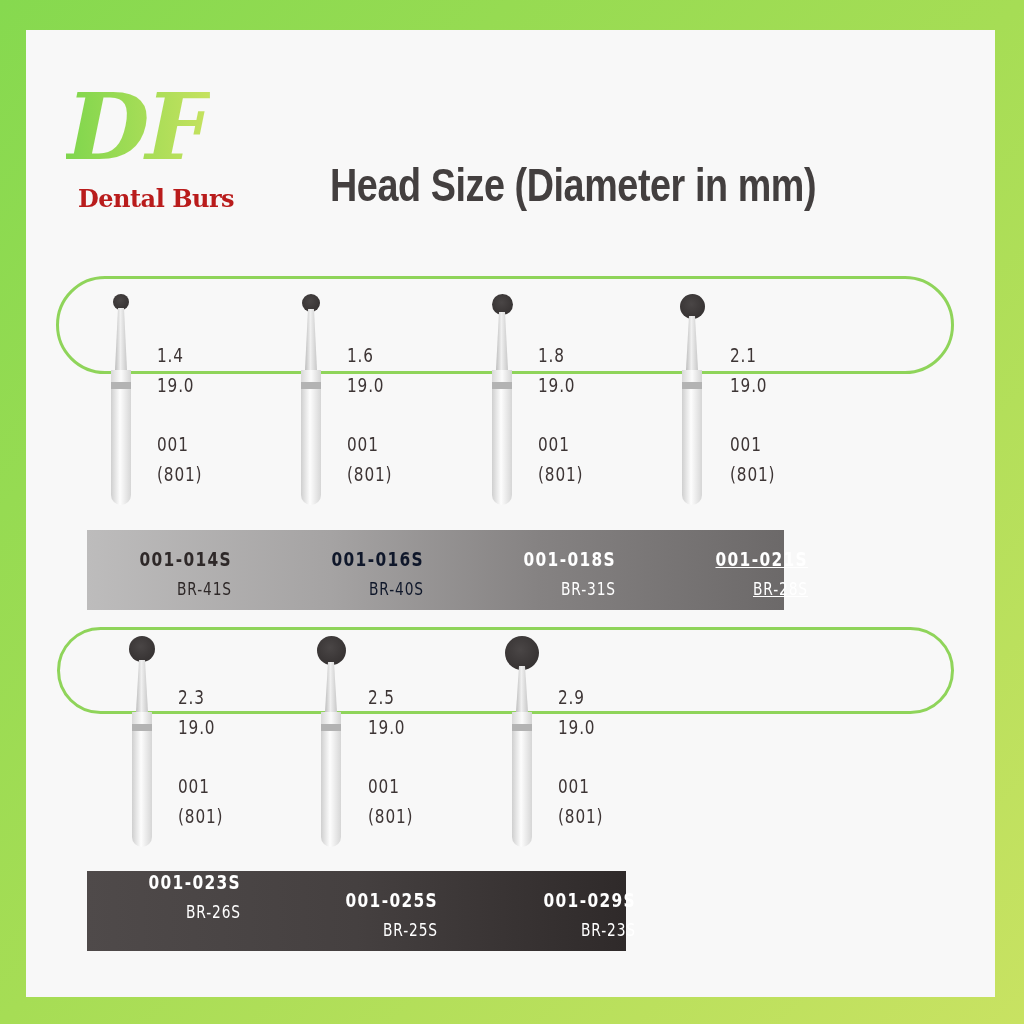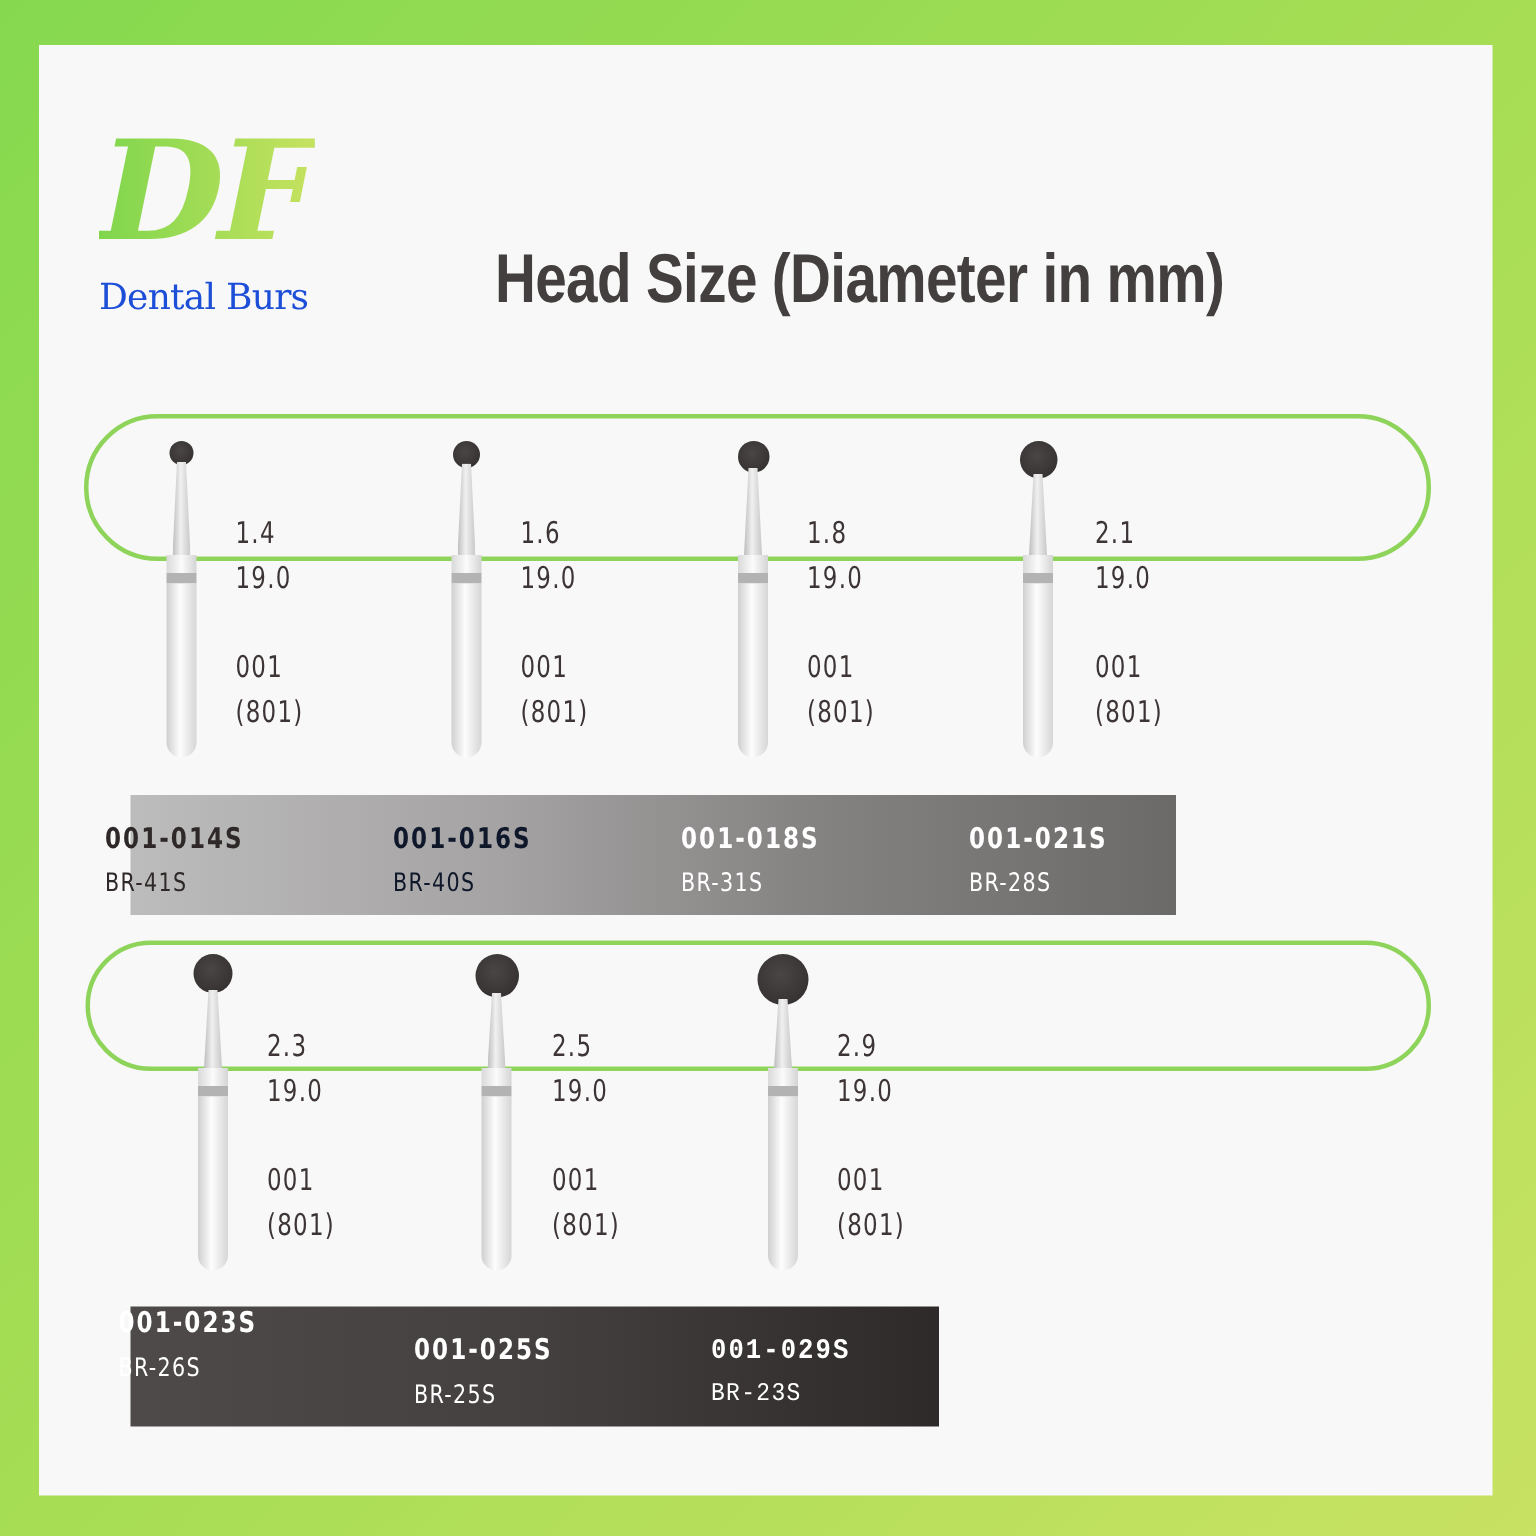--- a/index.html
+++ b/index.html
@@ -4,35 +4,35 @@
 <style>
   html,body{margin:0;padding:0;}
   body{width:1024px;height:1024px;position:relative;overflow:hidden;
     background:linear-gradient(135deg,#86d94f 0%,#a6dd55 50%,#c8e262 100%);
     font-family:"DejaVu Sans Condensed","DejaVu Sans",sans-serif;}
   .panel{position:absolute;left:26px;top:30px;width:969px;height:967px;background:#f8f8f8;}
   .logo{position:absolute;left:66px;top:82px;width:200px;}
   .logo-mark{position:absolute;left:0;top:0;font-family:"DejaVu Serif",serif;font-weight:bold;font-style:italic;
     font-size:92px;line-height:90px;letter-spacing:-4px;
     background:linear-gradient(90deg,#7fd64d,#c6e25f);-webkit-background-clip:text;background-clip:text;color:transparent;transform:scaleX(1.05);transform-origin:left;}
-  .logo-sub{position:absolute;left:0;top:102px;font-family:"DejaVu Serif",serif;font-weight:normal;font-size:24px;color:#1d4ed8;white-space:nowrap;letter-spacing:-0.5px;}
+  .logo-sub{position:absolute;left:12px;top:102px;font-family:"DejaVu Serif",serif;font-weight:bold;font-size:24px;color:#b91c1c;white-space:nowrap;letter-spacing:-0.5px;}
   .title{position:absolute;left:330px;top:158px;font-family:"Liberation Sans",sans-serif;font-weight:bold;font-size:46px;color:#433f3f;
     white-space:nowrap;transform:scaleX(0.82);transform-origin:left;letter-spacing:-0.5px;}
   .pill{position:absolute;border:3px solid #8fd45a;border-radius:50px;box-sizing:border-box;}
   .bur{position:absolute;width:24px;}
   .bur .head{position:absolute;border-radius:50%;background:radial-gradient(circle at 45% 40%,#4a4646,#2f2b2b);}
   .bur .neck{position:absolute;left:6px;width:12px;background:linear-gradient(90deg,#bdbdbd,#f0f0f0 45%,#c8c8c8);clip-path:polygon(25% 0,75% 0,100% 100%,0 100%);}
   .bur .collar{position:absolute;left:2px;width:20px;height:12px;background:linear-gradient(90deg,#d9d9d9,#fbfbfb 50%,#d4d4d4);}
   .bur .band{position:absolute;left:2px;width:20px;height:7px;background:#b3b3b3;}
   .bur .shank{position:absolute;left:2px;width:20px;background:linear-gradient(90deg,#cfcfcf,#fdfdfd 45%,#d6d6d6);border-radius:0 0 10px 10px;}
   .spec{position:absolute;font-size:20px;color:#3d3535;line-height:30px;transform:scaleX(0.85);transform-origin:left;letter-spacing:1px;}
   .spec div{height:30px;}
   .spec .gap{height:29px;}
   .band-bar{position:absolute;height:80px;}
-  .code{position:absolute;text-align:left;width:180px;}
+  .code{position:absolute;text-align:right;width:180px;}
   .code .c1{font-weight:bold;font-size:19px;letter-spacing:1.5px;line-height:28px;transform:scaleX(0.9);}
   .code .c2{font-size:17px;letter-spacing:1px;line-height:28px;margin-top:2px;transform:scaleX(0.9);}
 </style>
 </head>
 <body>
 
 <div class="panel"></div>
 
 <div class="logo">
   <div class="logo-mark">DF</div>
@@ -111,21 +111,21 @@
   <div class="c2">BR-41S</div>
 </div>
 <div class="code" style="left:253px;top:545px;color:#0f172a;">
   <div class="c1">001-016S</div>
   <div class="c2">BR-40S</div>
 </div>
 <div class="code" style="left:445px;top:545px;color:#ffffff;">
   <div class="c1">001-018S</div>
   <div class="c2">BR-31S</div>
 </div>
-<div class="code" style="left:637px;top:545px;color:#ffffff;">
+<div class="code" style="left:637px;top:545px;color:#ffffff;text-decoration:underline;">
   <div class="c1">001-021S</div>
   <div class="c2">BR-28S</div>
 </div>
 
 <div class="bur" style="left:130px;top:636px;">
   <div class="head" style="left:-1px;top:0;width:26px;height:26px;"></div>
   <div class="neck" style="top:24px;height:52px;"></div>
   <div class="collar" style="top:76px;"></div>
   <div class="band" style="top:88px;"></div>
   <div class="shank" style="top:95px;height:116px;"></div>
@@ -170,16 +170,16 @@
 
 <div class="band-bar" style="left:87px;top:871px;width:539px;background:linear-gradient(90deg,#4f4a4a 0%,#454040 50%,#2f2a2a 100%);"></div>
 <div class="code" style="left:70px;top:868px;color:#ffffff;">
   <div class="c1">001-023S</div>
   <div class="c2">BR-26S</div>
 </div>
 <div class="code" style="left:267px;top:886px;color:#ffffff;">
   <div class="c1">001-025S</div>
   <div class="c2">BR-25S</div>
 </div>
-<div class="code" style="left:465px;top:886px;color:#ffffff;font-family:Liberation Mono, monospace;">
+<div class="code" style="left:465px;top:886px;color:#ffffff;">
   <div class="c1">001-029S</div>
   <div class="c2">BR-23S</div>
 </div>
 
 </body></html>

